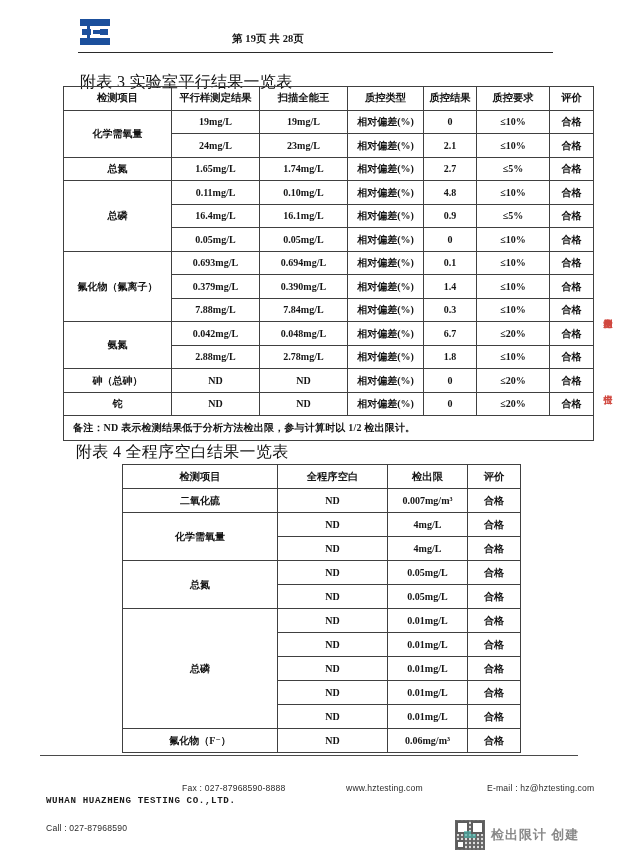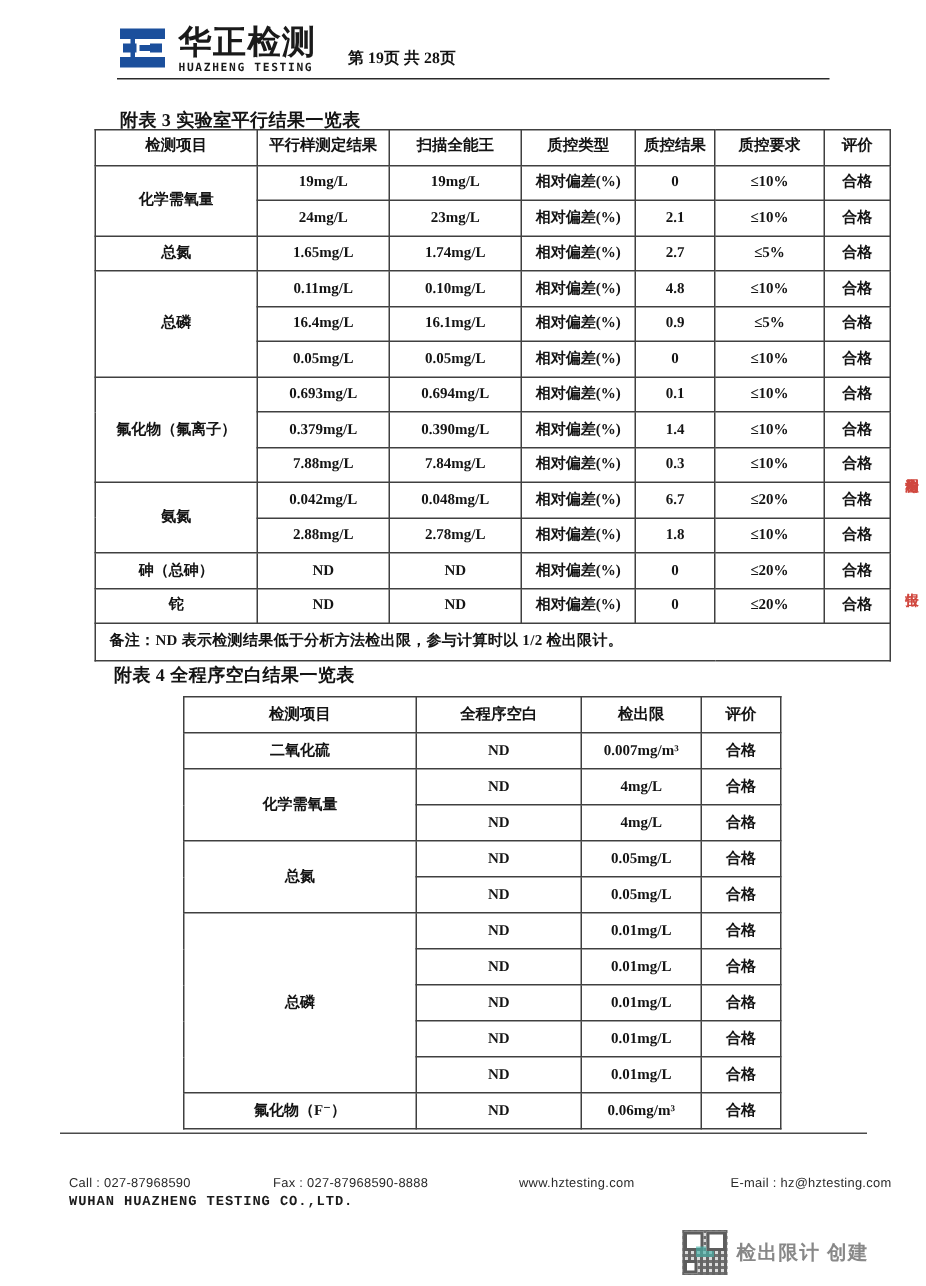--- a/index.html
+++ b/index.html
@@ -62,22 +62,22 @@
   .header-rule {
     position: absolute;
     left: 78px; top: 52px;
     width: 475px; height: 1px;
     background: #2a2a2a;
   }
 
   
   .sec-title {
     position: absolute;
-    font-size: 12px;
-    font-weight: 700;
+    font-size: 16px;
+    font-weight: 400;
     letter-spacing: 0.3px;
     text-align: center;
   }
   #title-t3 { left: 80px; top: 72px; }
   #title-t4 { left: 76px; top: 442px; }
 
   
   table {
     position: absolute;
     border-collapse: collapse;
@@ -145,21 +145,21 @@
   .footer-contacts {
     position: absolute;
     left: 46px; top: 783px;
     width: 532px;
     font-family: "Liberation Sans", sans-serif;
     font-size: 8.6px;
     color: #2a2a2a;
     letter-spacing: 0.2px;
   }
   .footer-contacts span { position: absolute; white-space: nowrap; }
-  .fc-call { left: 0px; }
+  .fc-call { left: 0px; margin-top: 40px; }
   .fc-fax  { left: 136px; }
   .fc-web  { left: 300px; }
   .fc-mail { left: 441px; }
 
   
   .watermark {
     position: absolute;
     left: 455px; top: 820px;
     display: flex; align-items: center;
     opacity: 0.72;
@@ -221,24 +221,20 @@
 <body>
 
 <div class="page-header">
   <div class="logo-block">
     <div class="logo-mark">
       <svg width="34" height="30" viewBox="0 0 34 30" xmlns="http://www.w3.org/2000/svg">
         <path d="M2 2 H32 V9 H12 V12 H30 V18 H12 V21 H32 V28 H2 V21 H9 V18 H4 V12 H9 V9 H2 Z" fill="#1b4f9c"></path>
         <path d="M13 11 L22 11 L22 19 L13 19 Z" fill="#ffffff"></path>
         <path d="M15 13 L27 13 L27 17 L15 17 Z" fill="#1b4f9c"></path>
       </svg>
-    </div>
-    <div class="logo-text-wrap">
-      <div class="logo-cn">华正检测</div>
-      <div class="logo-en">HUAZHENG  TESTING</div>
     </div>
   </div>
   <div class="header-meta">
     <span>第 19页   共 28页</span>
   </div>
   <div class="header-rule"></div>
 </div>
 
 <div class="sec-title" id="title-t3">附表 3  实验室平行结果一览表</div>
 <table id="table-parallel">

